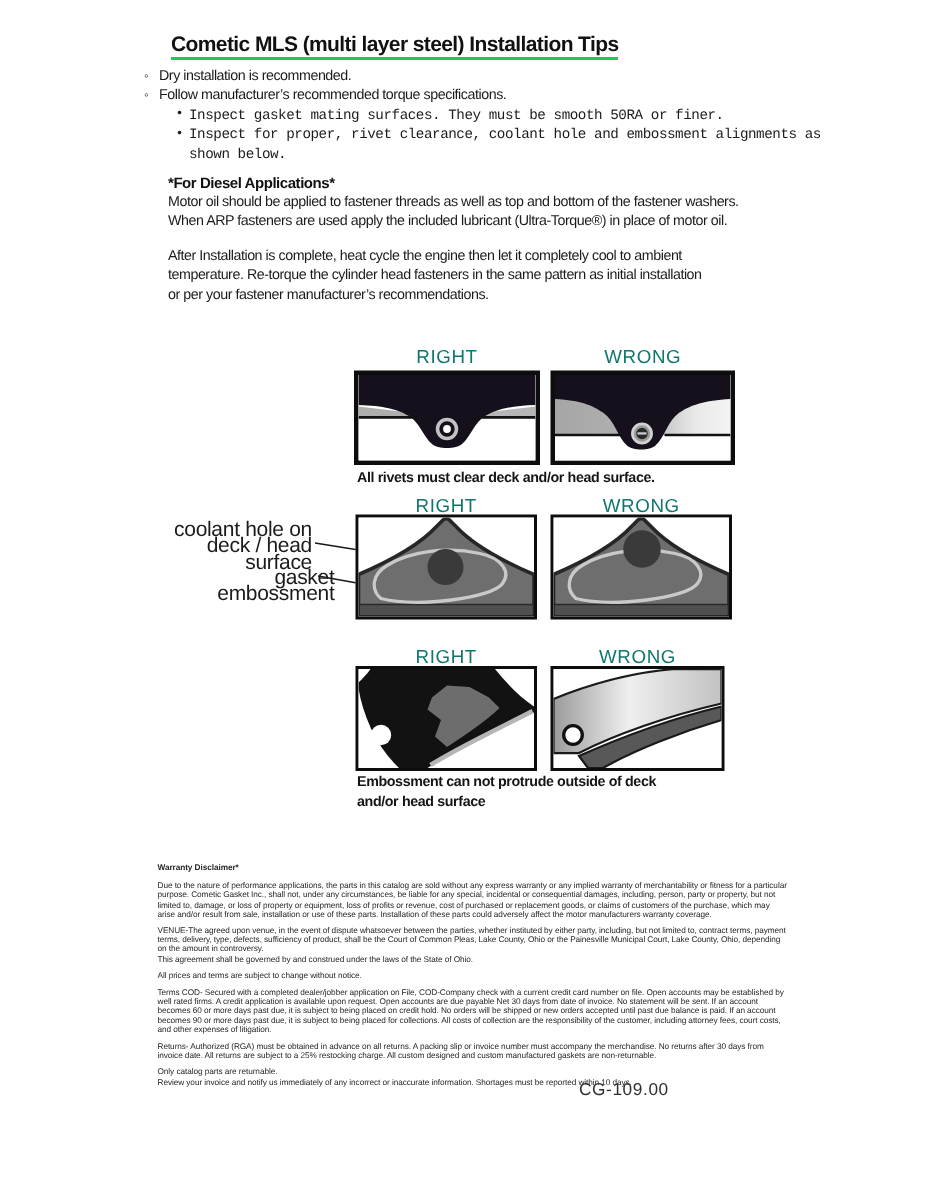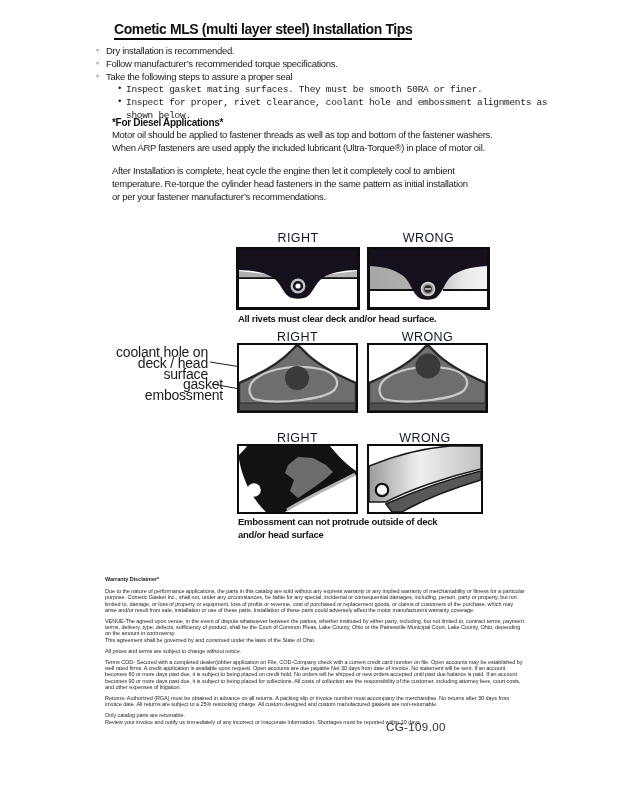--- a/index.html
+++ b/index.html
@@ -5,36 +5,36 @@
   html,body{margin:0;padding:0;background:#fff;}
   .doc{
     position:relative;width:618px;height:800px;background:#ffffff;overflow:hidden;
     font-family:"Liberation Sans","DejaVu Sans",sans-serif;color:#1b1b1b;
   }
   .abs{position:absolute;}
   .ml{white-space:pre-line;}
   
   .title{
     left:114px;top:21px;font-size:14px;font-weight:bold;letter-spacing:-0.4px;
-    color:#111;border-bottom:2px solid #000000;padding-bottom:1px;
+    color:#111;border-bottom:2px solid #22c55e;padding-bottom:1px;
   }
   
   .tips{left:96px;top:44px;width:480px;font-size:9.5px;line-height:13px;letter-spacing:-0.3px;}
   .tip{position:relative;padding-left:10px;}
   .tip::before{content:"◦";position:absolute;left:0;top:0;font-size:9px;color:#1b1b1b;}
   .subtip{position:relative;padding-left:30px;font-family:Liberation Mono, monospace;}
   .subtip::before{content:"•";position:absolute;left:21px;top:0;font-size:9px;color:#1b1b1b;}
   
   .diesel-head{left:112px;top:117px;font-size:10px;font-weight:bold;letter-spacing:-0.3px;color:#111;}
   .body-par{left:112px;top:0;width:470px;font-size:9.5px;line-height:13px;letter-spacing:-0.3px;}
   .par-oil{top:128px;}
   .par-retorque{top:164px;}
   .par-note{top:205px;}
   
-  .fig-head{font-size:12.5px;letter-spacing:0.4px;color:#0f172a;text-align:center;}
+  .fig-head{font-size:12.5px;letter-spacing:0.4px;color:#0f766e;text-align:center;}
   .panel{border:2px solid #0d0d0d;background:#fff;box-sizing:border-box;}
   .panel svg{display:block;width:100%;height:100%;}
   .panel.thick{border-width:3px;}
   .caption{font-size:9.5px;font-weight:bold;letter-spacing:-0.25px;color:#151515;line-height:12.5px;}
   .figlabel{font-size:14px;letter-spacing:-0.2px;line-height:11px;text-align:right;color:#1b1b1b;}
   
   .legal{left:105px;top:576px;width:420px;font-size:5.5px;line-height:6.2px;letter-spacing:-0.05px;color:#262626;}
   .legal .lh{font-weight:bold;margin:0 0 6px 0;}
   .legal p{margin:0 0 5px 0;white-space:pre-line;}
   
@@ -43,21 +43,20 @@
 </head>
 <body>
 
 <div class="doc">
 
   <div class="abs title">Cometic MLS (multi layer steel) Installation Tips</div>
 
   <div class="abs tips">
     <div class="tip">Dry installation is recommended.</div>
     <div class="tip">Follow manufacturer’s recommended torque specifications.</div>
-    <div class="tip">Take the following steps to assure a proper seal</div>
     <div class="subtip">Inspect gasket mating surfaces.  They must be smooth 50RA or finer.</div>
     <div class="subtip">Inspect for proper, rivet clearance, coolant hole and embossment alignments as shown below.</div>
   </div>
 
   <div class="abs diesel-head">*For Diesel Applications*</div>
   <div class="abs body-par par-oil ml">Motor oil should be applied to fastener threads as well as top and bottom of the fastener washers.
 When ARP fasteners are used apply the included lubricant (Ultra-Torque®) in place of motor oil.</div>
   <div class="abs body-par par-retorque ml">After Installation is complete, heat cycle the engine then let it completely cool to ambient
 temperature. Re-torque the cylinder head fasteners in the same pattern as initial installation
 or per your fastener manufacturer’s recommendations.</div>

